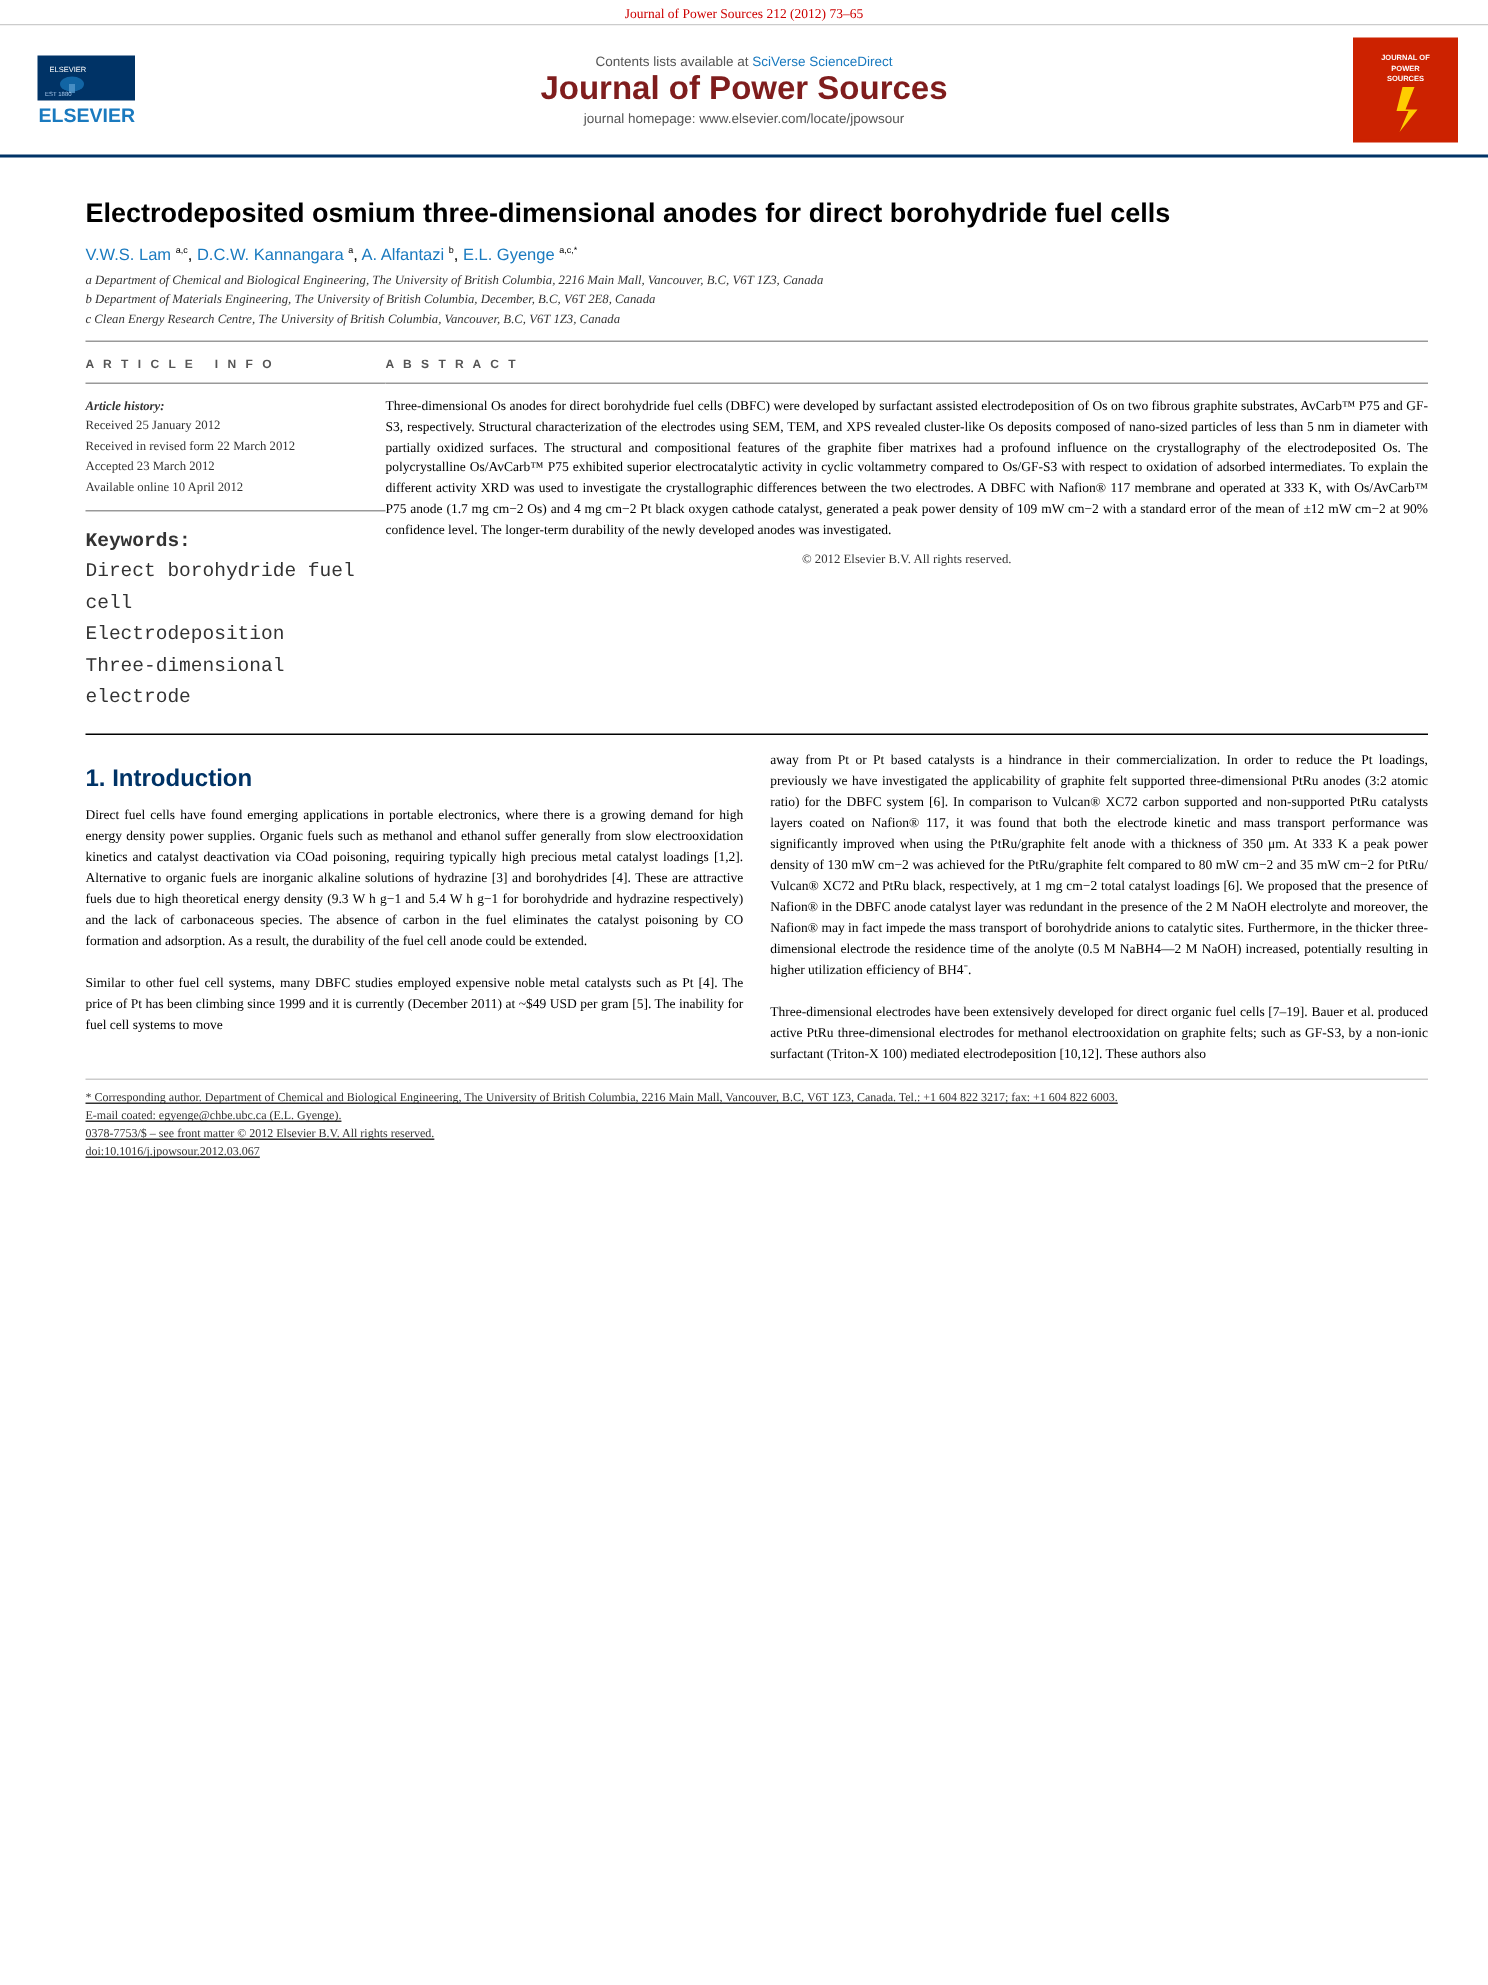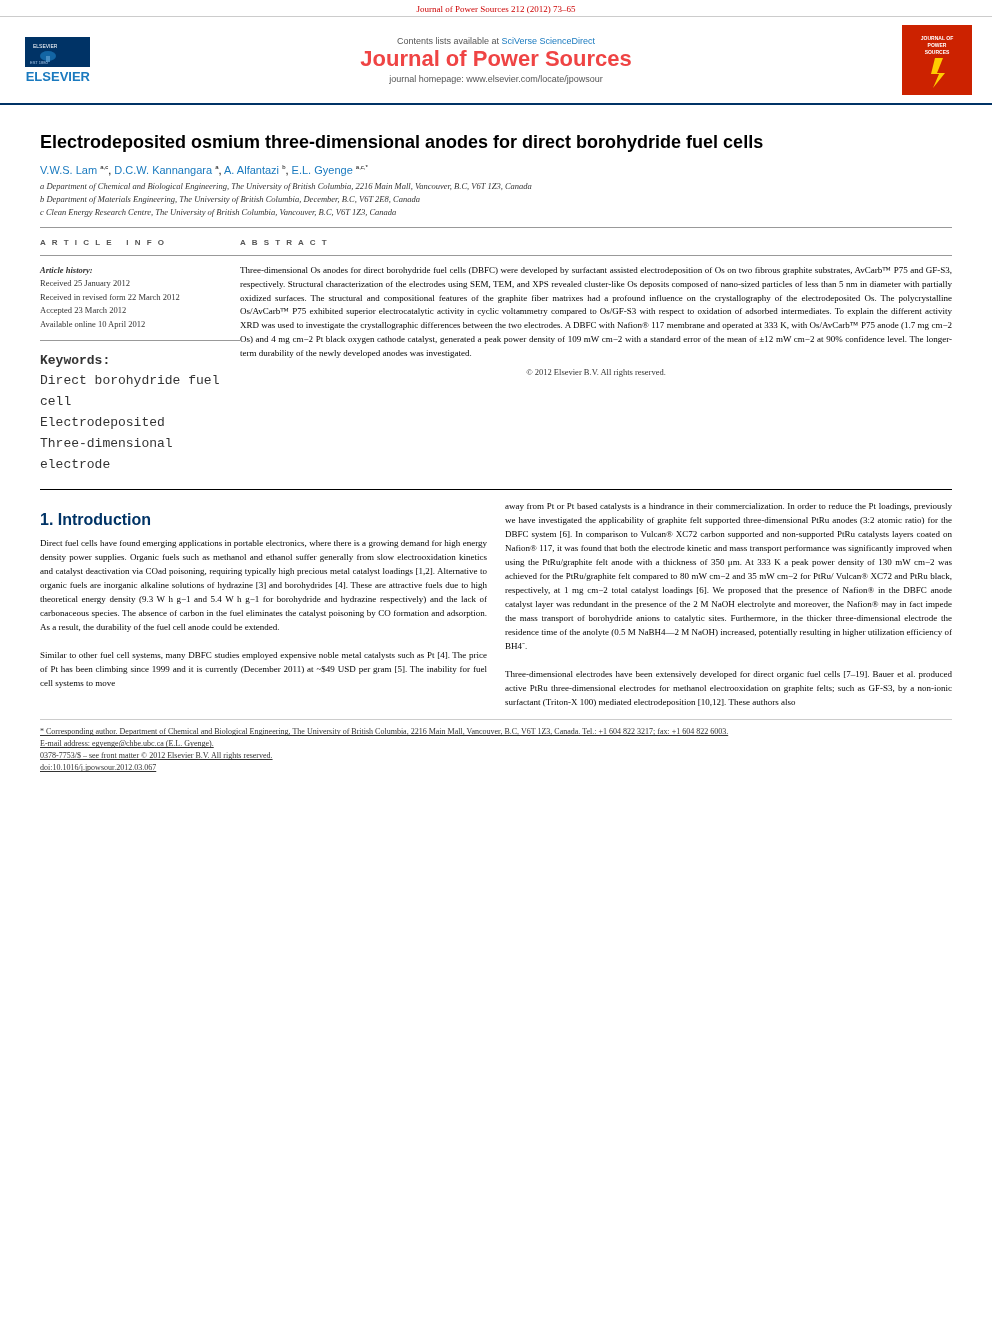--- a/index.html
+++ b/index.html
@@ -25,21 +25,21 @@
       border-bottom: 2px solid #003366;
       background: #fff;
     }
     .journal-header-center {
       flex: 1;
       text-align: center;
     }
     .journal-title {
       font-size: 22px;
       font-weight: bold;
-      color: #ef4444;
+      color: #7f1d1d;
       font-family: Arial, sans-serif;
     }
     .journal-subtitle {
       font-size: 9px;
       color: #555;
       margin-top: 2px;
       font-family: Arial, sans-serif;
     }
     .elsevier-logo {
       width: 70px;
@@ -65,20 +65,21 @@
       display: flex;
       align-items: center;
       justify-content: center;
       color: #fff;
       font-size: 7px;
       text-align: center;
       font-family: Arial, sans-serif;
     }
     .main-content {
       padding: 10px 40px 20px 40px;
+      margin-left: 17px;
     }
     .article-title {
       font-size: 18px;
       font-weight: bold;
       color: #000;
       margin: 16px 0 10px 0;
       line-height: 1.3;
       font-family: Arial, sans-serif;
     }
     .authors {
@@ -265,21 +266,21 @@
         <div><b>Article history:</b></div>
         <div>Received 25 January 2012</div>
         <div>Received in revised form 22 March 2012</div>
         <div>Accepted 23 March 2012</div>
         <div>Available online 10 April 2012</div>
       </div>
       <hr class="left-col-divider">
       <div class="keywords-section">
         <div><b>Keywords:</b></div>
         <div>Direct borohydride fuel cell</div>
-        <div>Electrodeposited</div>
+        <div>Electrodeposition</div>
         <div>Three-dimensional electrode</div>
       </div>
     </div>
 
     <div class="right-col">
       <div class="section-label">A B S T R A C T</div>
       <hr class="left-col-divider">
       <div class="abstract-text">Three-dimensional Os anodes for direct borohydride fuel cells (DBFC) were developed by surfactant assisted electrodeposition of Os on two fibrous graphite substrates, AvCarb™ P75 and GF-S3, respectively. Structural characterization of the electrodes using SEM, TEM, and XPS revealed cluster-like Os deposits composed of nano-sized particles of less than 5 nm in diameter with partially oxidized surfaces. The structural and compositional features of the graphite fiber matrixes had a profound influence on the crystallography of the electrodeposited Os. The polycrystalline Os/AvCarb™ P75 exhibited superior electrocatalytic activity in cyclic voltammetry compared to Os/GF-S3 with respect to oxidation of adsorbed intermediates. To explain the different activity XRD was used to investigate the crystallographic differences between the two electrodes. A DBFC with Nafion® 117 membrane and operated at 333 K, with Os/AvCarb™ P75 anode (1.7 mg cm−2 Os) and 4 mg cm−2 Pt black oxygen cathode catalyst, generated a peak power density of 109 mW cm−2 with a standard error of the mean of ±12 mW cm−2 at 90% confidence level. The longer-term durability of the newly developed anodes was investigated.</div>
       <div class="copyright-line">© 2012 Elsevier B.V. All rights reserved.</div>
     </div>
@@ -298,18 +299,18 @@
 
     <div class="body-col">
       <p>away from Pt or Pt based catalysts is a hindrance in their commercialization. In order to reduce the Pt loadings, previously we have investigated the applicability of graphite felt supported three-dimensional PtRu anodes (3:2 atomic ratio) for the DBFC system [6]. In comparison to Vulcan® XC72 carbon supported and non-supported PtRu catalysts layers coated on Nafion® 117, it was found that both the electrode kinetic and mass transport performance was significantly improved when using the PtRu/graphite felt anode with a thickness of 350 μm. At 333 K a peak power density of 130 mW cm−2 was achieved for the PtRu/graphite felt compared to 80 mW cm−2 and 35 mW cm−2 for PtRu/ Vulcan® XC72 and PtRu black, respectively, at 1 mg cm−2 total catalyst loadings [6]. We proposed that the presence of Nafion® in the DBFC anode catalyst layer was redundant in the presence of the 2 M NaOH electrolyte and moreover, the Nafion® may in fact impede the mass transport of borohydride anions to catalytic sites. Furthermore, in the thicker three-dimensional electrode the residence time of the anolyte (0.5 M NaBH4—2 M NaOH) increased, potentially resulting in higher utilization efficiency of BH4⁻.</p>
       <br>
       <p>Three-dimensional electrodes have been extensively developed for direct organic fuel cells [7–19]. Bauer et al. produced active PtRu three-dimensional electrodes for methanol electrooxidation on graphite felts; such as GF-S3, by a non-ionic surfactant (Triton-X 100) mediated electrodeposition [10,12]. These authors also</p>
     </div>
   </div>
 
   <div class="footnote-section">
     <div>* Corresponding author. Department of Chemical and Biological Engineering, The University of British Columbia, 2216 Main Mall, Vancouver, B.C, V6T 1Z3, Canada. Tel.: +1 604 822 3217; fax: +1 604 822 6003.</div>
-    <div>E-mail address: egyenge@chbe.ubc.ca (E.L. Gyenge).</div>
+    <div>E-mail coated: egyenge@chbe.ubc.ca (E.L. Gyenge).</div>
     <div>0378-7753/$ – see front matter © 2012 Elsevier B.V. All rights reserved.</div>
     <div>doi:10.1016/j.jpowsour.2012.03.067</div>
   </div>
 
 </div>
 
 </body></html>

